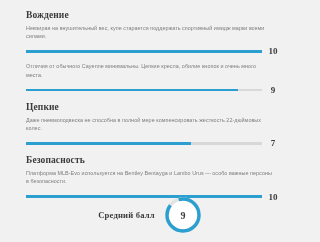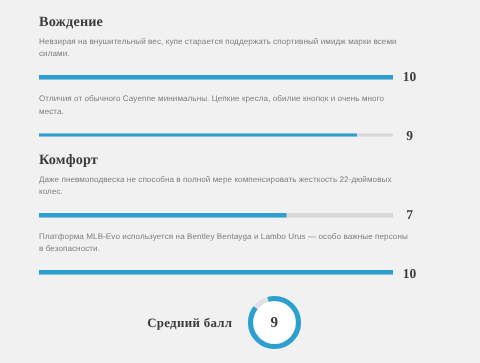--- a/index.html
+++ b/index.html
@@ -147,31 +147,32 @@
     <div class="crit-desc">Отличия от обычного Cayenne минимальны. Цепкие кресла, обилие кнопок и очень много места.</div>
     <div class="bar-row">
       <div class="bar-track">
         <div class="bar-fill" style="width: 90%;"></div>
       </div>
       <div class="bar-score">9</div>
     </div>
   </div>
 
   <div class="criterion">
-    <div class="crit-title">Комфорт</div>
+    <div class="crit-title">Цепкие</div>
     <div class="crit-desc">Даже пневмоподвеска не способна в полной мере компенсировать жесткость 22-дюймовых колес.</div>
     <div class="bar-row">
       <div class="bar-track">
         <div class="bar-fill" style="width: 70%;"></div>
       </div>
       <div class="bar-score">7</div>
     </div>
   </div>
 
   <div class="criterion">
+    <div class="crit-title">Безопасность</div>
     <div class="crit-desc">Платформа MLB-Evo используется на Bentley Bentayga и Lambo Urus — особо важные персоны в безопасности.</div>
     <div class="bar-row">
       <div class="bar-track">
         <div class="bar-fill" style="width: 100%;"></div>
       </div>
       <div class="bar-score">10</div>
     </div>
   </div>
 
 </div>

